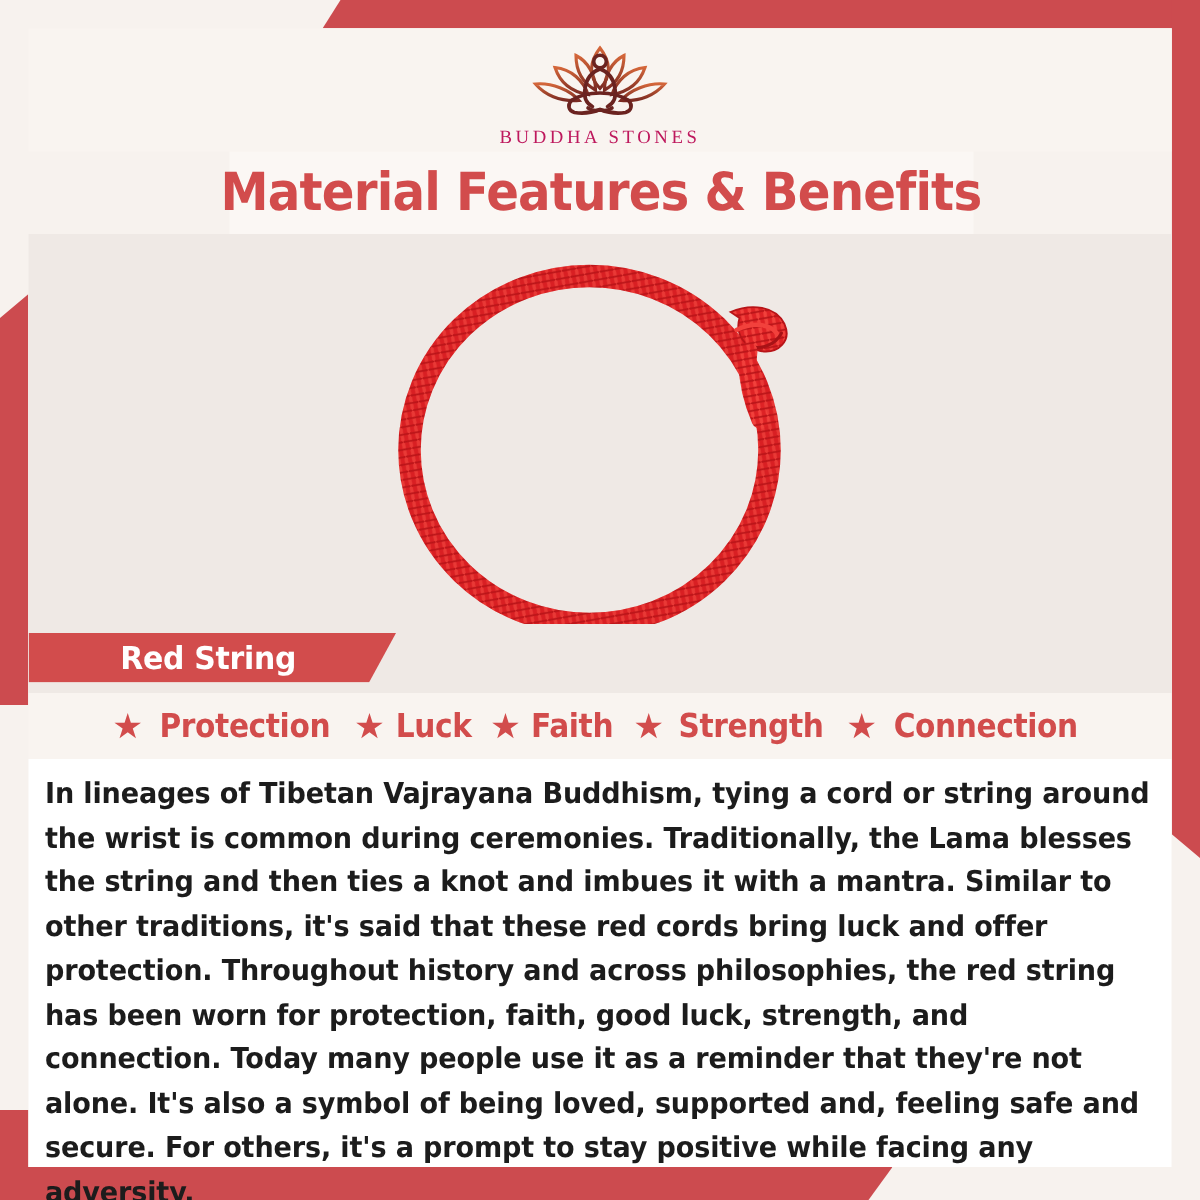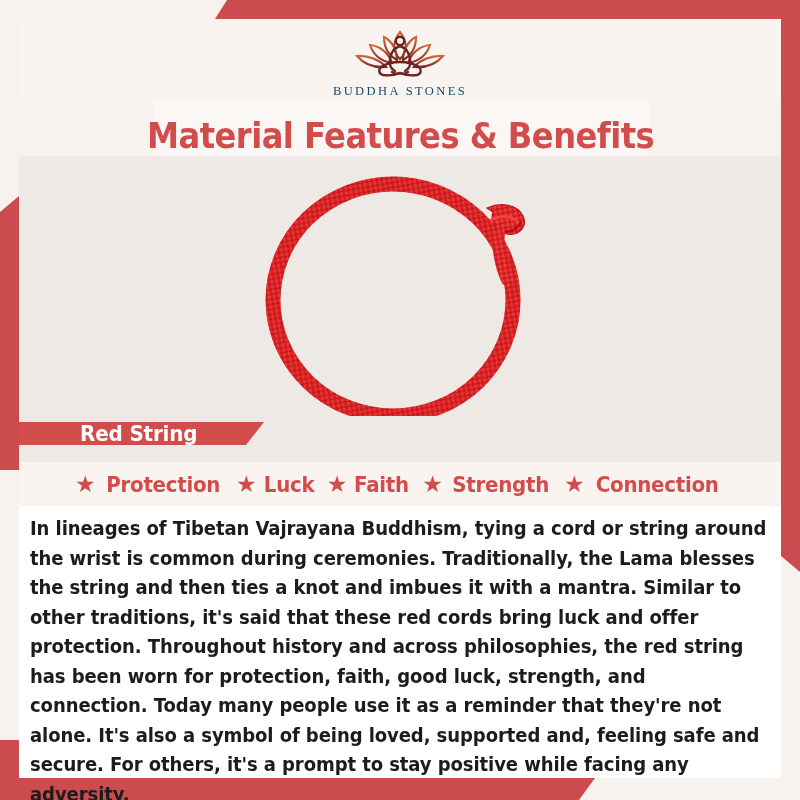--- a/index.html
+++ b/index.html
@@ -86,35 +86,35 @@
   }
   .logo-mark {
     width: 104px;
     height: 60px;
     display: block;
   }
   .logo-word {
     font-family: "Liberation Serif", serif;
     font-size: 12.5px;
     letter-spacing: 2.4px;
-    color: #0c4a6e;
+    color: #be185d;
     margin-top: 1px;
     white-space: nowrap;
   }
 
   
   .title-banner {
     position: absolute;
     left: 134px;
     top: 82px;
     width: 496px;
     height: 55px;
     background: #fbf7f4;
     display: flex;
-    align-items: flex-end;
+    align-items: center;
     justify-content: center;
   }
   .title-text {
     font-family: "DejaVu Sans", sans-serif;
     font-weight: bold;
     font-size: 35px;
     color: #d24c4c;
     letter-spacing: -0.6px;
     transform: scaleX(0.92);
     white-space: nowrap;
@@ -146,21 +146,21 @@
     right: 0;
     top: 397px;
     height: 46px;
     background: #efe9e5;
   }
   .label-banner {
     position: absolute;
     left: 0;
     top: 6px;
     width: 245px;
-    height: 23px;
+    height: 33px;
     background: #d24c4c;
     clip-path: polygon(0 0, 100% 0, calc(100% - 18px) 100%, 0 100%);
     display: flex;
     align-items: center;
   }
   .label-text {
     font-family: "DejaVu Sans", sans-serif;
     font-weight: bold;
     font-size: 21px;
     color: #ffffff;

